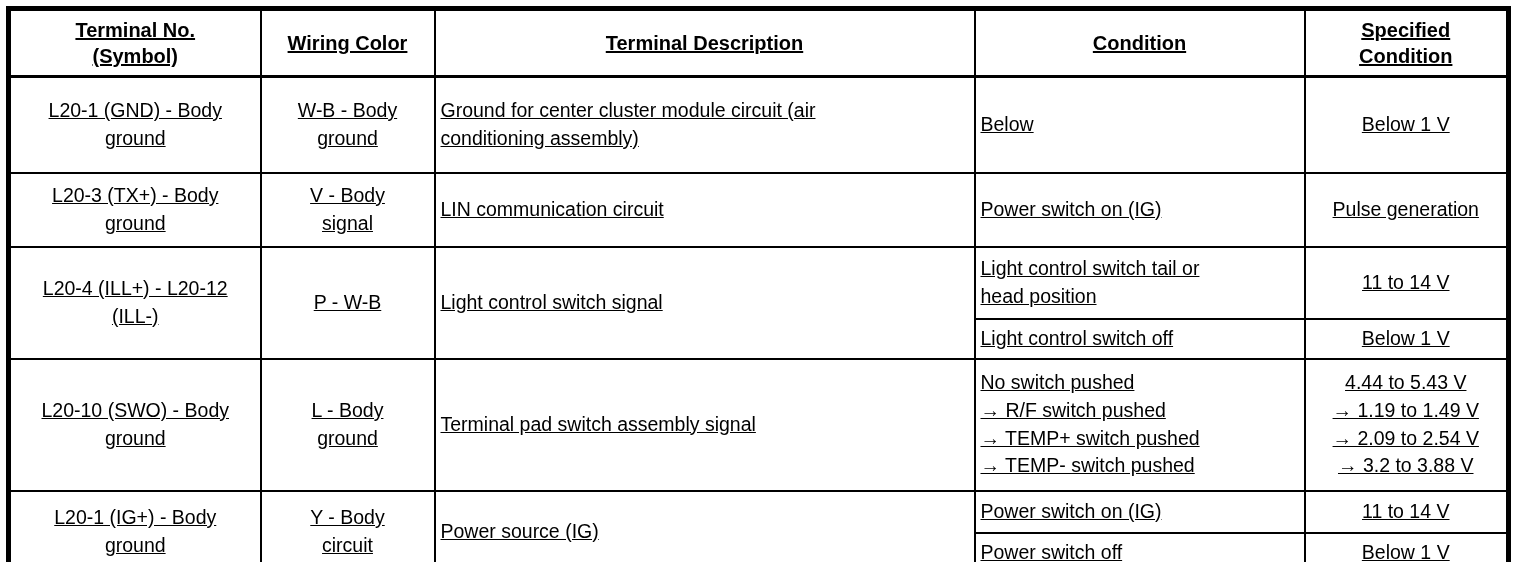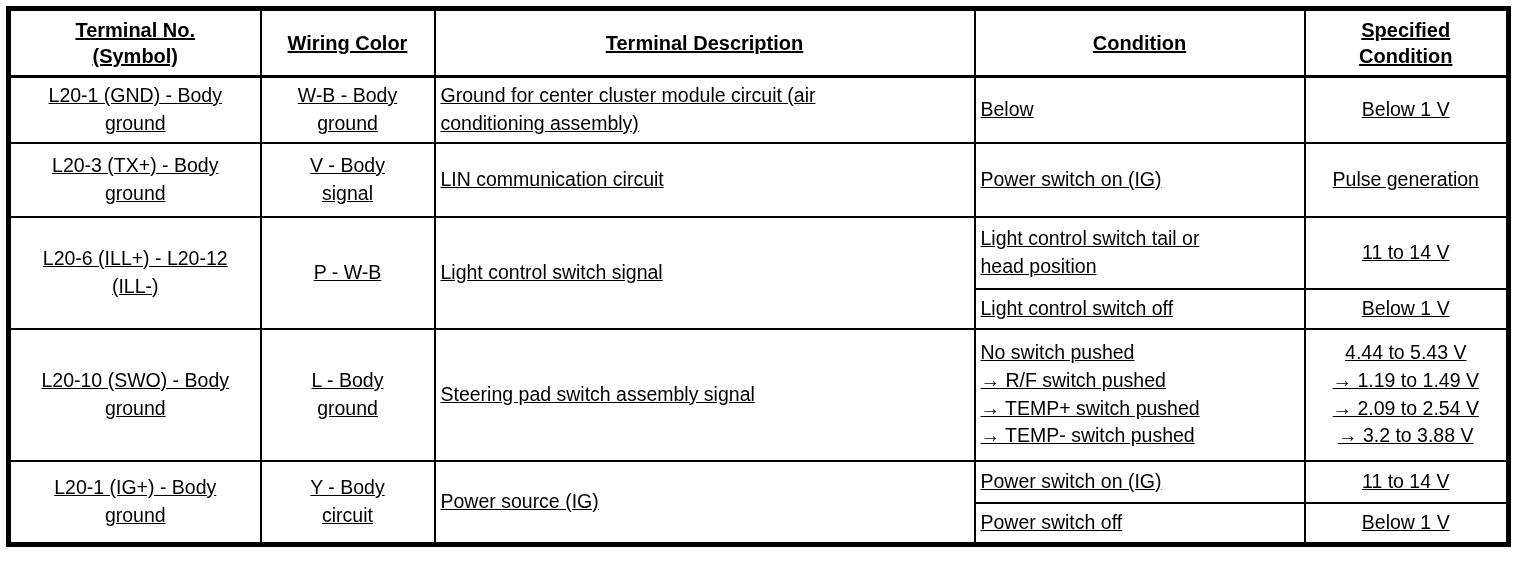--- a/index.html
+++ b/index.html
@@ -38,21 +38,21 @@
   table.spec-table thead th {
     border-bottom: 3px solid #000000;
     font-weight: bold;
     text-align: center;
     font-size: 20px;
     line-height: 1.3;
   }
   td.c { text-align: center; }
   td.l { text-align: left; padding-left: 7px; }
   tr.h-header  { height: 68px; }
-  tr.h-r1  { height: 66px; }
+  tr.h-r1  { height: 96px; }
   tr.h-r2  { height: 74px; margin-top: 48px; }
   tr.h-r3a { height: 72px; }
   tr.h-r3b { height: 40px; }
   tr.h-r4  { height: 132px; }
   tr.h-r5a { height: 42px; }
   tr.h-r5b { height: 42px; }
 </style>
 </head>
 <body>
 
@@ -93,39 +93,39 @@
         <td class="c">L20-3 (TX+) - Body
 ground</td>
         <td class="c">V - Body
 signal</td>
         <td class="l">LIN communication circuit</td>
         <td class="l">Power switch on (IG)</td>
         <td class="c">Pulse generation</td>
       </tr>
 
       <tr class="h-r3a">
-        <td class="c" rowspan="2">L20-6 (ILL+) - L20-12
+        <td class="c" rowspan="2">L20-4 (ILL+) - L20-12
 (ILL-)</td>
         <td class="c" rowspan="2">P - W-B</td>
         <td class="l" rowspan="2">Light control switch signal</td>
         <td class="l">Light control switch tail or
 head position</td>
         <td class="c">11 to 14 V</td>
       </tr>
       <tr class="h-r3b">
         <td class="l">Light control switch off</td>
         <td class="c">Below 1 V</td>
       </tr>
 
       <tr class="h-r4">
         <td class="c">L20-10 (SWO) - Body
 ground</td>
         <td class="c">L - Body
 ground</td>
-        <td class="l">Steering pad switch assembly signal</td>
+        <td class="l">Terminal pad switch assembly signal</td>
         <td class="l">No switch pushed
 → R/F switch pushed
 → TEMP+ switch pushed
 → TEMP- switch pushed</td>
         <td class="c">4.44 to 5.43 V
 → 1.19 to 1.49 V
 → 2.09 to 2.54 V
 → 3.2 to 3.88 V</td>
       </tr>
 

